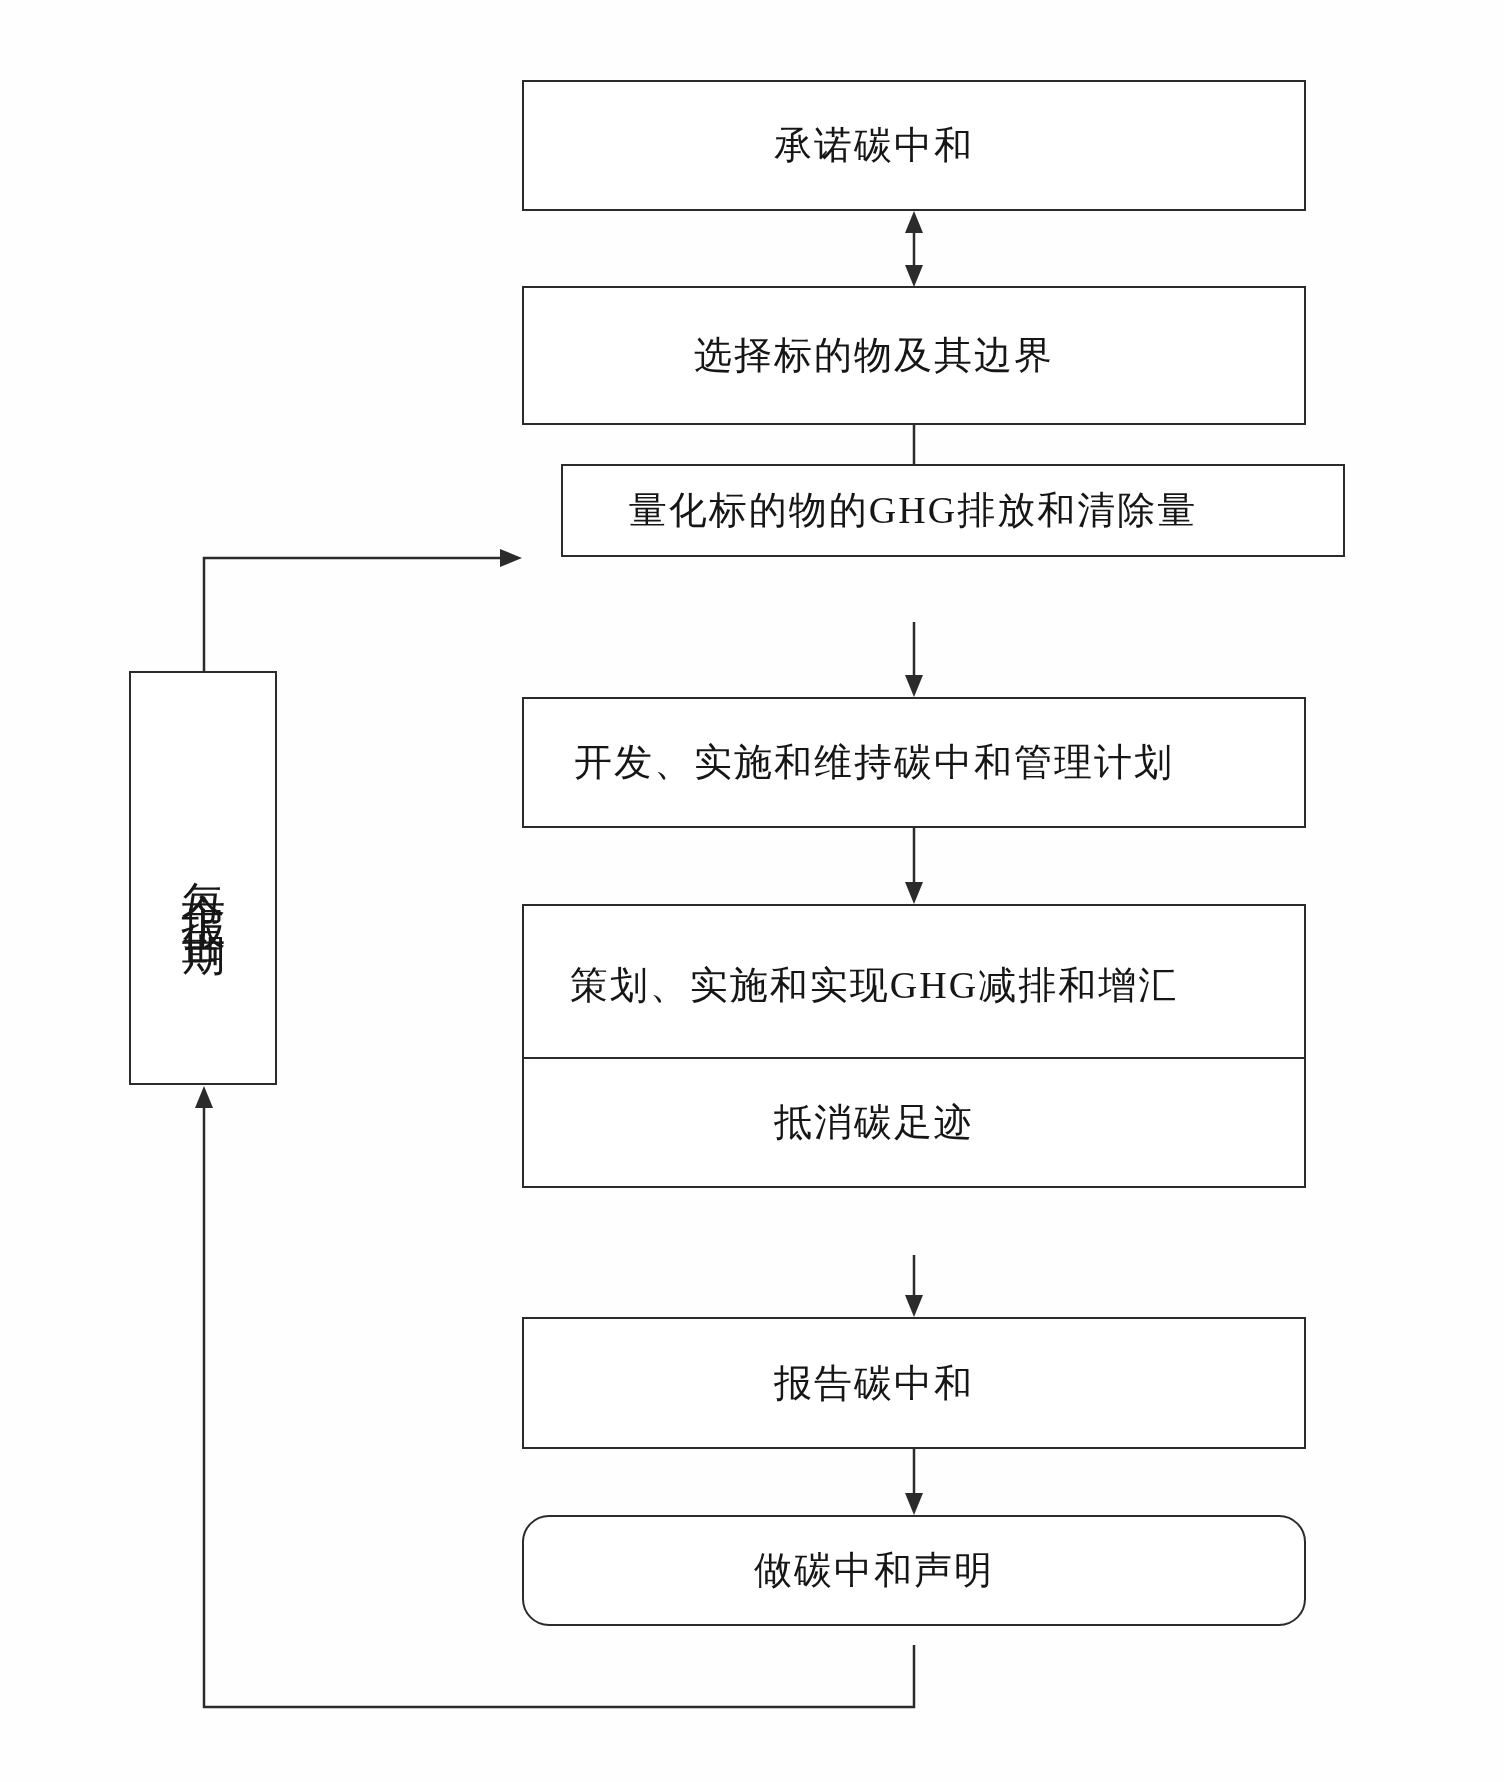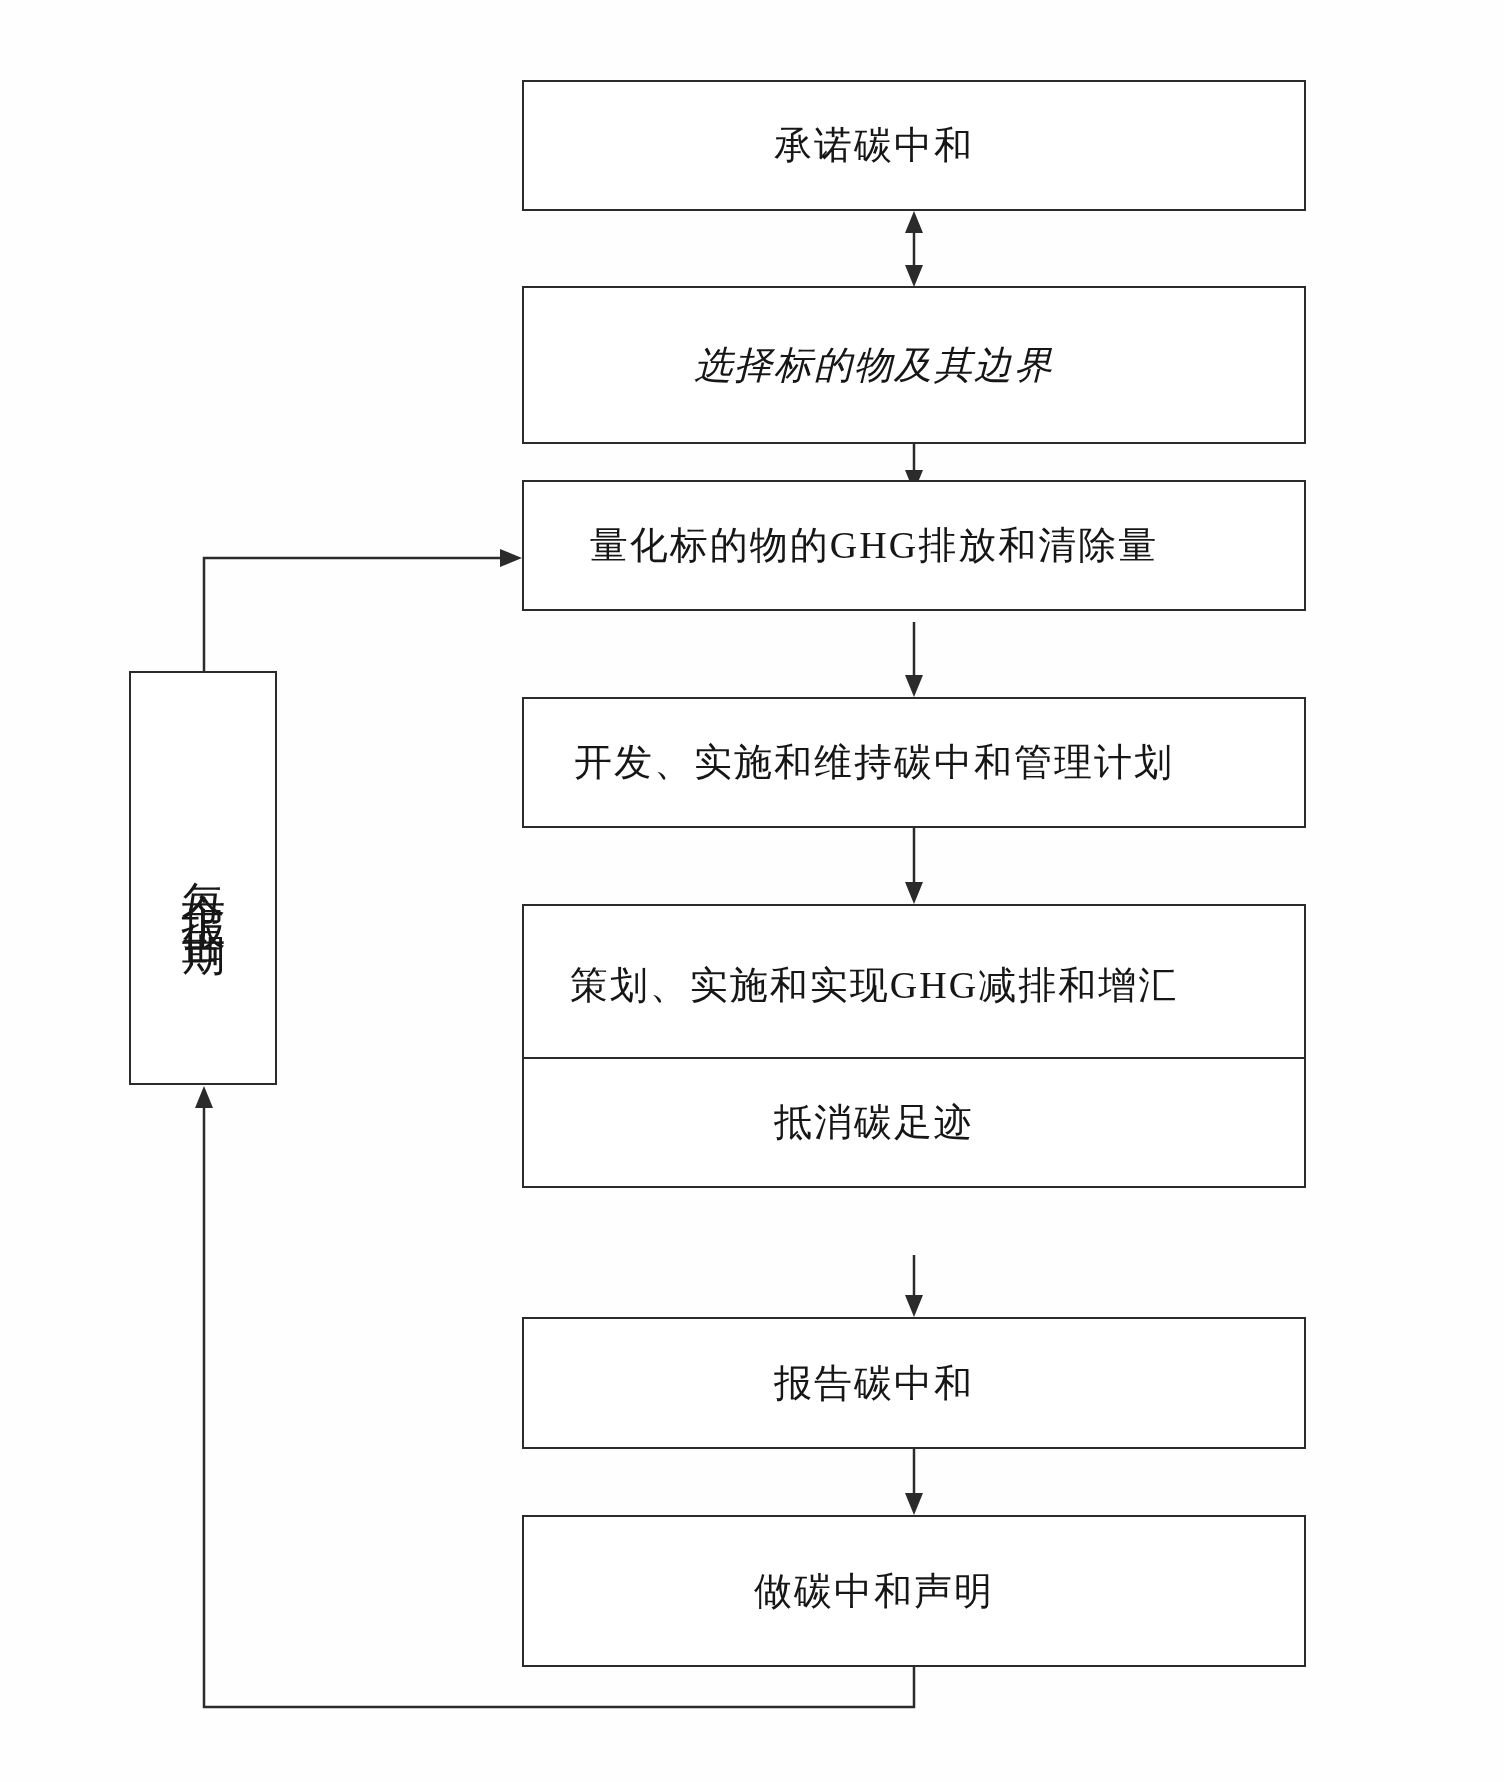--- a/index.html
+++ b/index.html
@@ -34,27 +34,27 @@
   }
   .step {
     left: 522px;
     width: 784px;
     font-size: 38px;
     letter-spacing: 2px;
     padding-right: 80px; 
     white-space: nowrap;
   }
   .n1 { top: 80px;   height: 131px; }
-  .n2 { top: 286px;  height: 158px; font-style: italic; }
-  .n3 { top: 480px;  height: 131px; }
+  .n2 { top: 286px;  height: 139px; }
+  .n3 { top: 464px;  height: 93px; margin-left: 39px; }
   .n4 { top: 697px;  height: 131px; }
   .n5 { top: 904px;  height: 163px; }
   .n6 { top: 1057px; height: 131px; }
   .n7 { top: 1317px; height: 132px; text-align: right; }
-  .n8 { top: 1515px; height: 152px; }
+  .n8 { top: 1515px; height: 111px; border-radius: 27px; }
   .side {
     left: 129px;
     top: 671px;
     width: 148px;
     height: 414px;
     font-size: 44px;
   }
   .side span {
     writing-mode: vertical-rl;
     text-orientation: upright;

